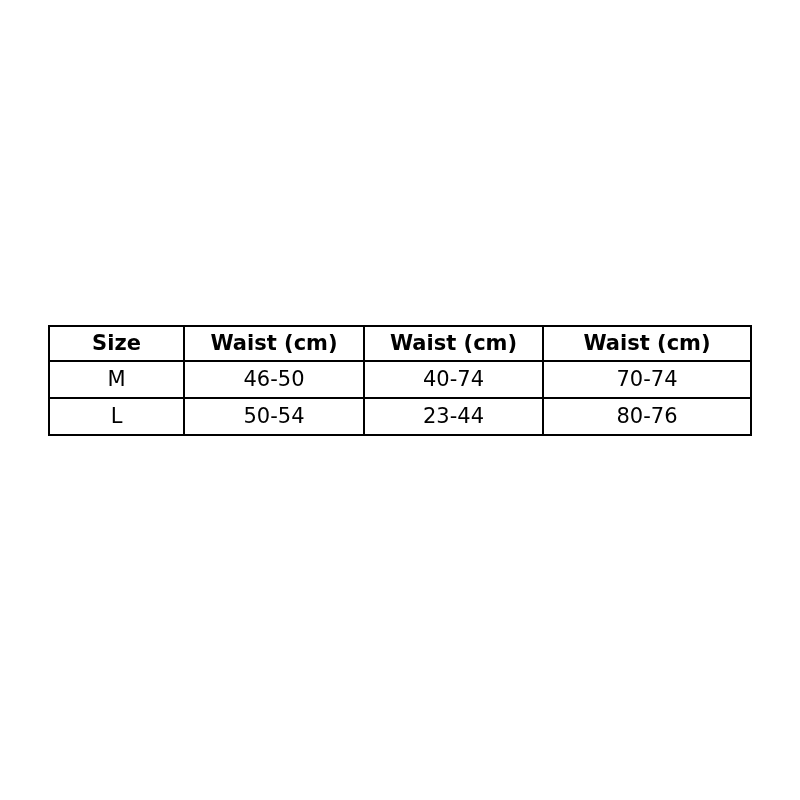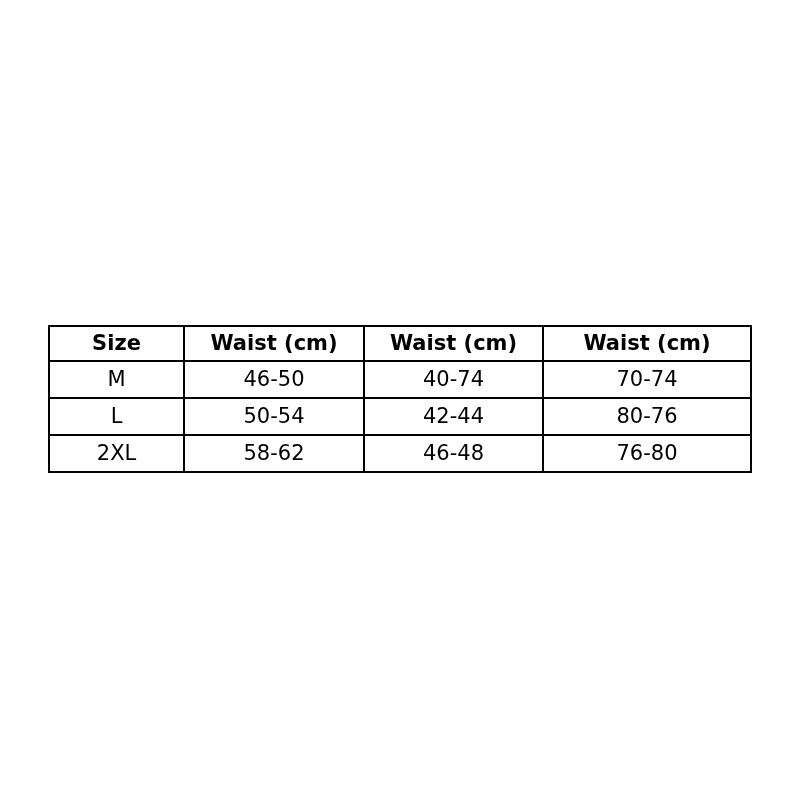--- a/index.html
+++ b/index.html
@@ -70,24 +70,18 @@
     <tbody>
       <tr>
         <td>M</td>
         <td>46-50</td>
         <td>40-74</td>
         <td>70-74</td>
       </tr>
       <tr>
         <td>L</td>
         <td>50-54</td>
-        <td>42-44</td>
+        <td>23-44</td>
         <td>80-76</td>
-      </tr>
-      <tr>
-        <td>2XL</td>
-        <td>58-62</td>
-        <td>46-48</td>
-        <td>76-80</td>
       </tr>
     </tbody>
   </table>
 </div>
 
 </body></html>

